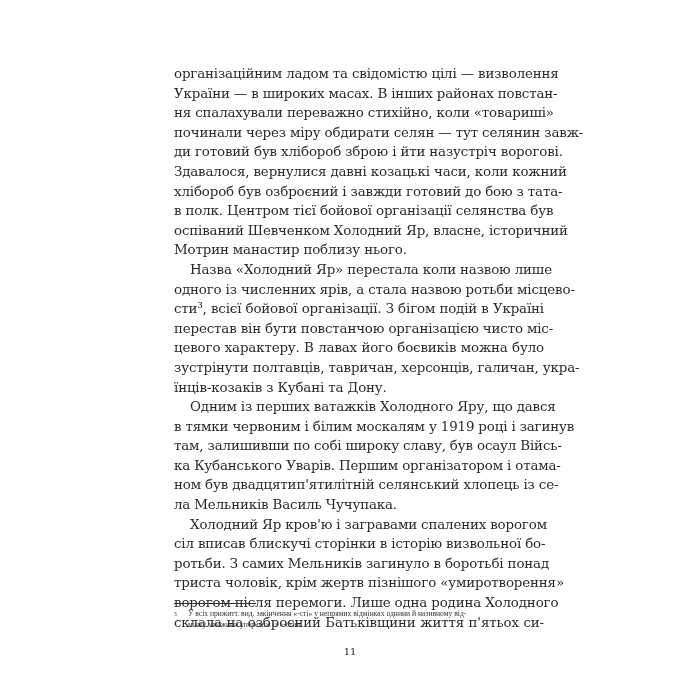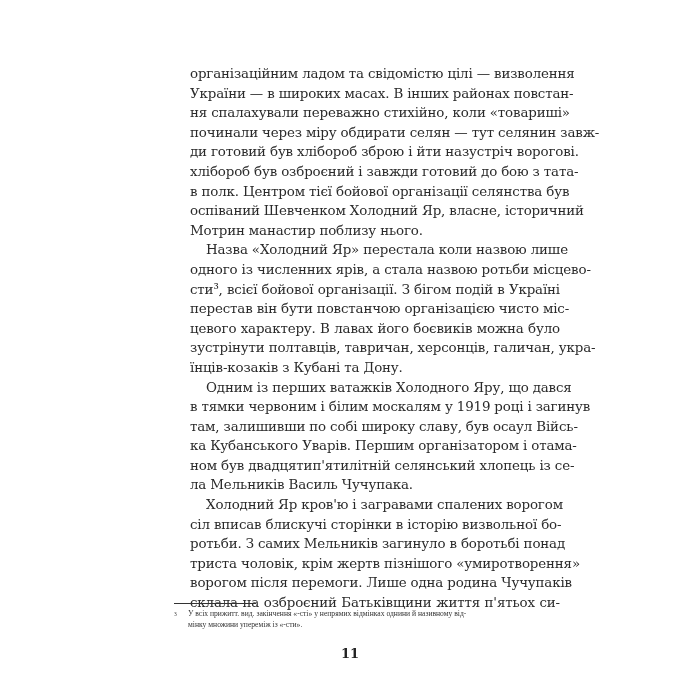--- a/index.html
+++ b/index.html
@@ -1,40 +1,41 @@
 <!DOCTYPE html>
 <html><head>
 <meta charset="utf-8">
 <style>
   html, body { margin: 0; padding: 0; }
   body {
     width: 700px; height: 700px; background: #ffffff; position: relative; overflow: hidden;
     font-family: "DejaVu Serif", "Liberation Serif", serif; color: #2a2a2a;
   }
-  .page { position: absolute; left: 174px; top: 64px; width: 370px; margin-left: 16px; }
+  .page { position: absolute; left: 174px; top: 64px; width: 370px; }
   .body-text { font-size: 13.4px; line-height: 19.6px; letter-spacing: -0.15px; }
   .line { display: block; white-space: nowrap; text-align: justify; text-align-last: justify; height: 19.6px; }
   .line.last { text-align-last: left; }
   .line.indent { text-indent: 16px; }
   .fn-rule { position: absolute; left: 174px; top: 603px; width: 82px; border-top: 1px solid #333; }
   .footnote { position: absolute; left: 174px; top: 609px; width: 370px; font-size: 7.6px; line-height: 10.5px; color: #333; font-family: "Liberation Serif", serif; }
   .fn-line { display: block; white-space: nowrap; }
   .fn-mark { display: inline-block; width: 14px; font-size: 5.5px; vertical-align: top; }
   .fn-cont { padding-left: 14px; }
-  .page-num { position: absolute; left: 0; width: 700px; top: 646px; text-align: center; font-size: 13px; font-weight: bold; color: #222; }
+  .page-num { position: absolute; left: 0; width: 700px; top: 646px; text-align: center; font-size: 10px; font-weight: normal; color: #222; }
 </style>
 </head>
 <body>
 
 <div class="page body-text" id="body">
     <span class="line">організаційним ладом та свідомістю цілі — визволення</span>
     <span class="line">України — в широких масах. В інших районах повстан-</span>
     <span class="line">ня спалахували переважно стихійно, коли «товариші»</span>
     <span class="line">починали через міру обдирати селян — тут селянин завж-</span>
     <span class="line">ди готовий був хлібороб зброю і йти назустріч ворогові.</span>
+    <span class="line">Здавалося, вернулися давні козацькі часи, коли кожний</span>
     <span class="line">хлібороб був озброєний і завжди готовий до бою з тата-</span>
     <span class="line">в полк. Центром тієї бойової організації селянства був</span>
     <span class="line">оспіваний Шевченком Холодний Яр, власне, історичний</span>
     <span class="line last">Мотрин манастир поблизу нього.</span>
     <span class="line indent">Назва «Холодний Яр» перестала коли назвою лише</span>
     <span class="line">одного із численних ярів, а стала назвою ротьби місцево-</span>
     <span class="line">сти³, всієї бойової організації. З бігом подій в Україні</span>
     <span class="line">перестав він бути повстанчою організацією чисто міс-</span>
     <span class="line">цевого характеру. В лавах його боєвиків можна було</span>
     <span class="line">зустрінути полтавців, тавричан, херсонців, галичан, укра-</span>
@@ -42,21 +43,21 @@
     <span class="line indent">Одним із перших ватажків Холодного Яру, що дався</span>
     <span class="line">в тямки червоним і білим москалям у 1919 році і загинув</span>
     <span class="line">там, залишивши по собі широку славу, був осаул Війсь-</span>
     <span class="line">ка Кубанського Уварів. Першим організатором і отама-</span>
     <span class="line">ном був двадцятип'ятилітній селянський хлопець із се-</span>
     <span class="line last">ла Мельників Василь Чучупака.</span>
     <span class="line indent">Холодний Яр кров'ю і загравами спалених ворогом</span>
     <span class="line">сіл вписав блискучі сторінки в історію визвольної бо-</span>
     <span class="line">ротьби. З самих Мельників загинуло в боротьбі понад</span>
     <span class="line">триста чоловік, крім жертв пізнішого «умиротворення»</span>
-    <span class="line">ворогом після перемоги. Лише одна родина Чучупаків</span>
+    <span class="line">ворогом після перемоги. Лише одна родина Холодного</span>
     <span class="line">склала на озброєний Батьківщини життя п'ятьох си-</span>
   </div>
 
 <div class="fn-rule"></div>
 
 <div class="footnote">
   <span class="fn-line"><span class="fn-mark">3</span><span>У всіх прижитт. вид. закінчення «-сті» у непрямих відмінках однини й називному від-</span></span>
   <span class="fn-line fn-cont">мінку множини упереміж із «-сти».</span>
 </div>
 

